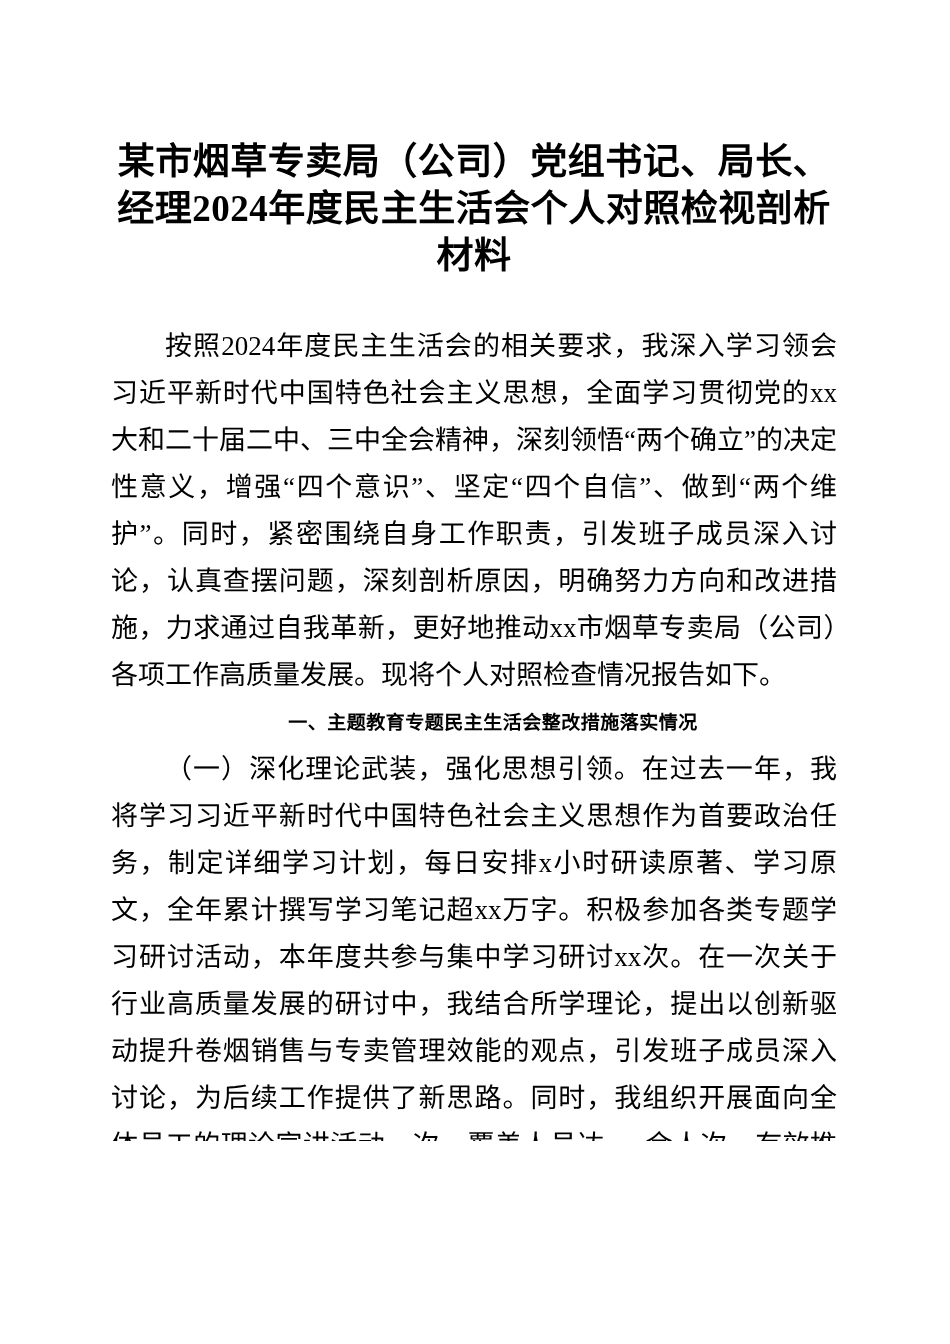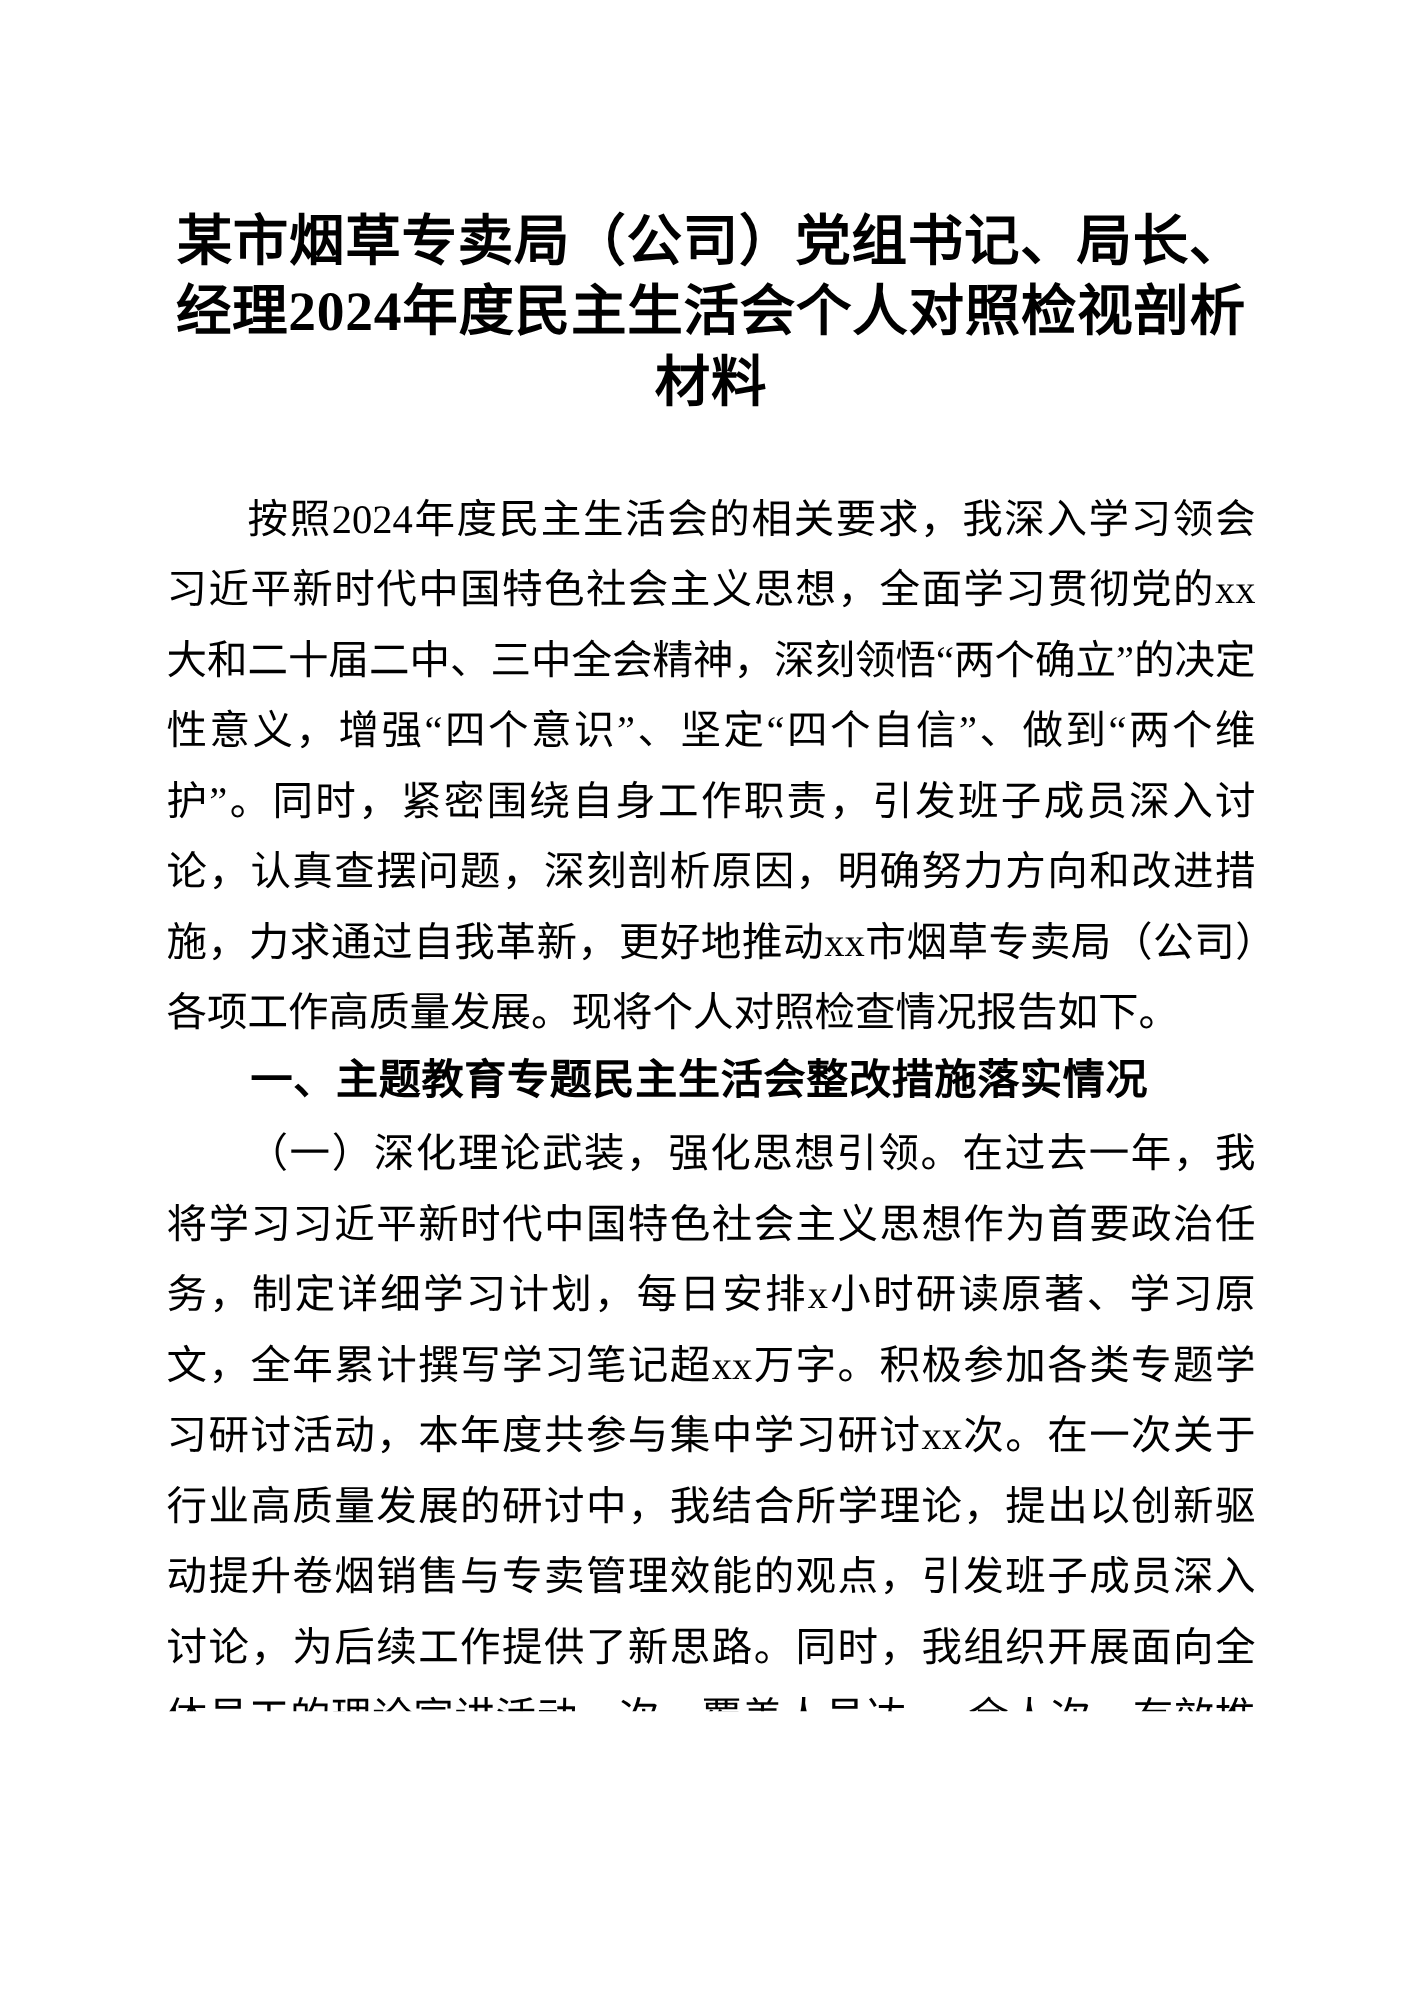--- a/index.html
+++ b/index.html
@@ -31,27 +31,28 @@
   .body-paragraph {
     font-size: 27px;
     line-height: 47px;
     text-align: justify;
     text-justify: inter-character;
     text-indent: 2em;
     margin: 0;
     word-break: break-all;
   }
   .section-heading {
-    font-size: 28px;
+    font-size: 19px;
     font-weight: bold;
     line-height: 47px;
     text-indent: 2em;
     margin: 0;
-    font-family: Liberation Mono, monospace;
+    font-family: Liberation Sans, sans-serif;
     letter-spacing: 0.5px;
+    text-align: center;
   }
 </style>
 </head>
 <body>
 
 <div class="page">
   <h1 class="doc-title">某市烟草专卖局（公司）党组书记、局长、经理2024年度民主生活会个人对照检视剖析材料</h1>
 
   <p class="body-paragraph">按照2024年度民主生活会的相关要求，我深入学习领会习近平新时代中国特色社会主义思想，全面学习贯彻党的xx大和二十届二中、三中全会精神，深刻领悟“两个确立”的决定性意义，增强“四个意识”、坚定“四个自信”、做到“两个维护”。同时，紧密围绕自身工作职责，引发班子成员深入讨论，认真查摆问题，深刻剖析原因，明确努力方向和改进措施，力求通过自我革新，更好地推动xx市烟草专卖局（公司）各项工作高质量发展。现将个人对照检查情况报告如下。</p>
 

